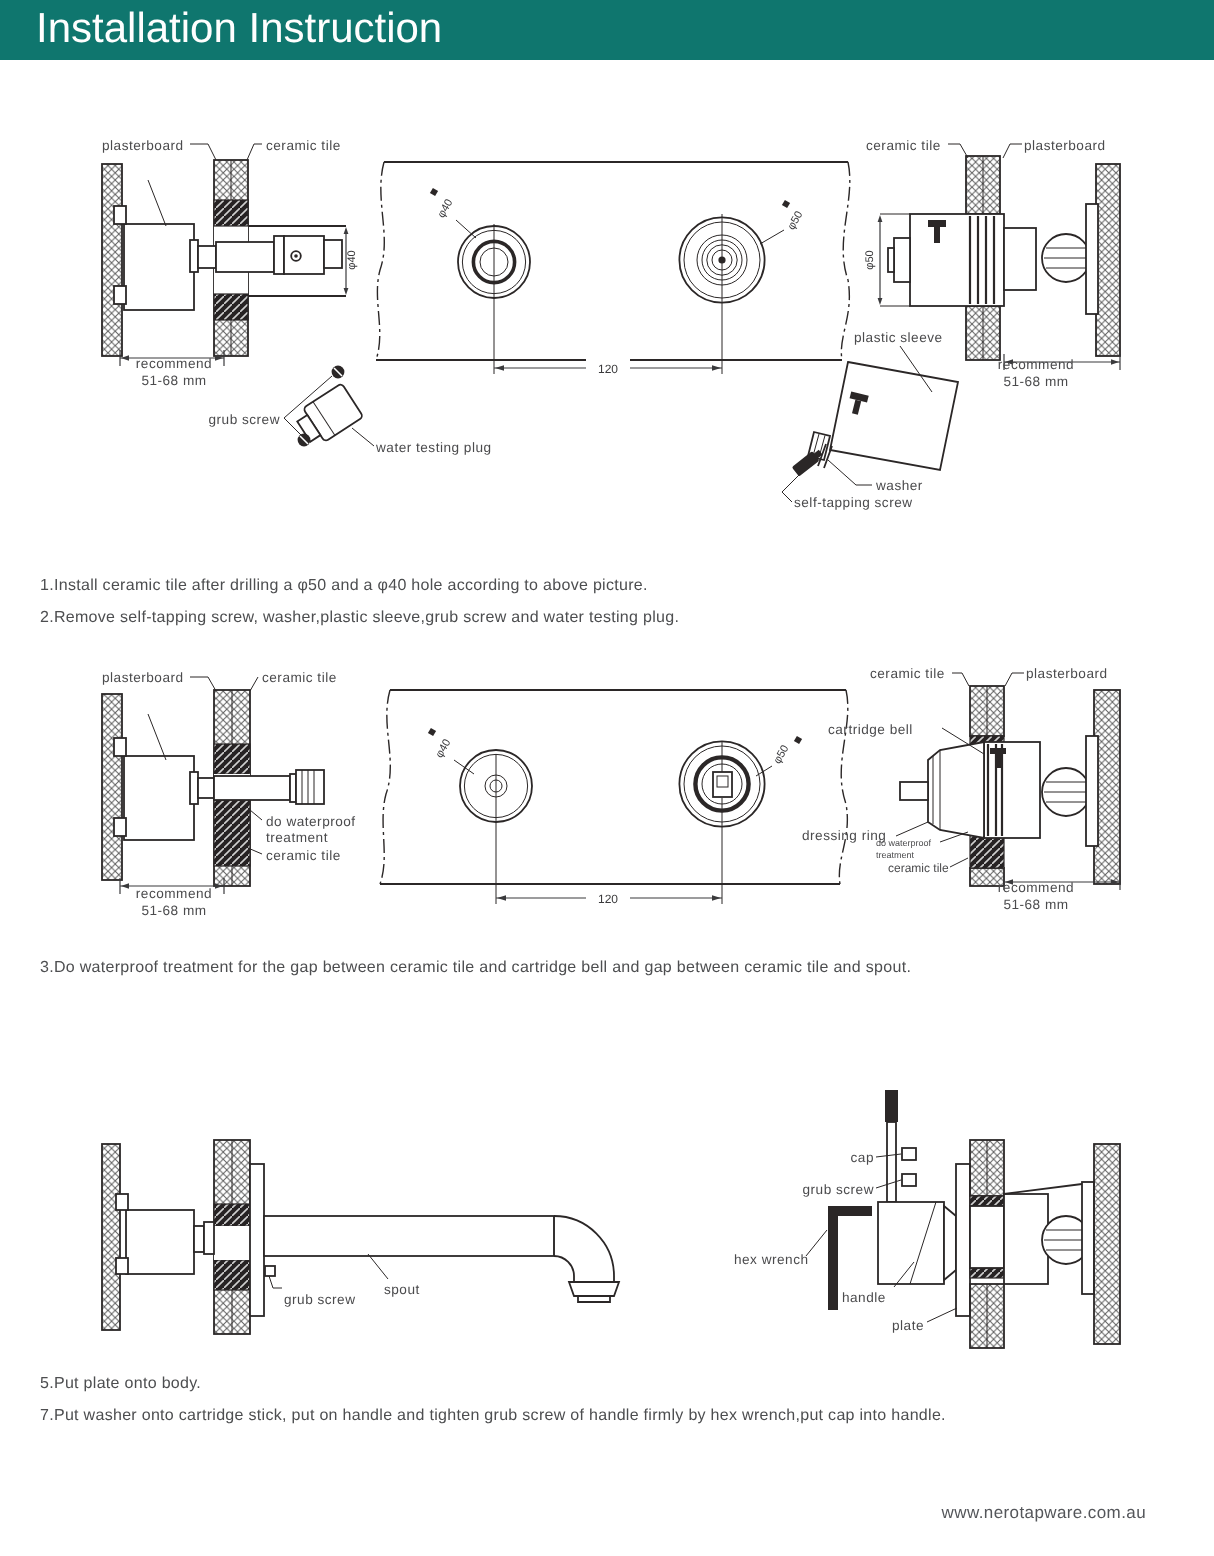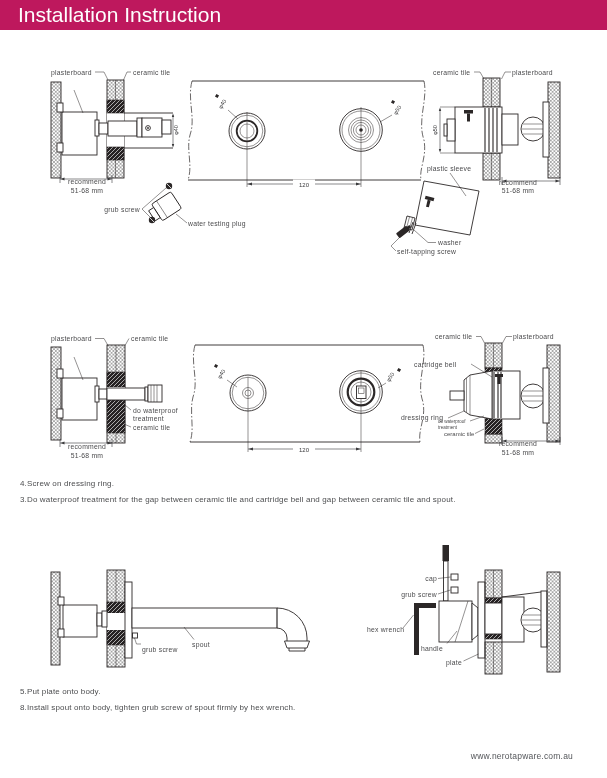--- a/index.html
+++ b/index.html
@@ -1,18 +1,18 @@
 <!DOCTYPE html>
 <html><head>
 <meta charset="utf-8">
 <style>
   html,body{margin:0;padding:0;background:#fff;}
   .page{position:relative;width:607px;height:778px;background:#fff;overflow:hidden;
         font-family:"Liberation Sans",sans-serif;}
-  .titlebar{position:absolute;left:0;top:0;width:607px;height:30px;background:#be185d;}
+  .titlebar{position:absolute;left:0;top:0;width:607px;height:30px;background:#0f766e;}
   .titlebar span{display:block;padding-left:18px;line-height:30px;font-size:21px;color:#fefefe;}
   .sec{position:absolute;left:0;}
   .steps{position:absolute;left:20px;color:#4d4e50;font-size:8px;letter-spacing:.15px;}
   .steps p{margin:0 0 6.8px 0;white-space:nowrap;}
   .footer{position:absolute;right:34px;top:751px;font-size:8.5px;color:#54565a;letter-spacing:.2px;text-align:center;}
   
   .wall{fill:url(#xh);stroke:#2b2727;stroke-width:.9}
   .dkp{fill:url(#dh);stroke:#2b2727;stroke-width:.6}
   .wh{fill:#fff;stroke:#2b2727;stroke-width:.9}
   .ln{fill:none;stroke:#2b2727;stroke-width:.9}
@@ -184,20 +184,24 @@
       <path class="ln" d="M413,222 L409,233 M416,223 L412,234"></path>
       <line class="thin" x1="450" y1="173" x2="466" y2="196"></line>
       <polyline class="thin" points="436,242.5 428,242.5 414,230"></polyline>
       <polyline class="thin" points="396,251 391,246 400,237"></polyline>
       <text class="lbl" x="427" y="171">plastic sleeve</text>
       <text class="lbl" x="438" y="245">washer</text>
       <text class="lbl" x="397" y="253.5">self-tapping screw</text>
     </g>
   </svg>
 
+  <div class="steps" style="top:288px">
+    <p>1.Install ceramic tile after drilling a φ50 and a φ40 hole according to above picture.</p>
+    <p>2.Remove self-tapping screw, washer,plastic sleeve,grub screw and water testing plug.</p>
+  </div>
 
   <svg class="sec" style="top:325px" width="607" height="140" viewBox="0 325 607 140">
 
     <g>
       <rect class="wall" x="51" y="347" width="10" height="93"></rect>
       <rect class="wall" x="107" y="345" width="18" height="98"></rect>
       <line class="thin" x1="116" y1="345" x2="116" y2="443"></line>
       <rect class="dkp" x="107" y="372" width="18" height="15"></rect>
       <rect class="dkp" x="107" y="400" width="18" height="33"></rect>
       <rect x="107" y="387" width="18" height="13" fill="#fff"></rect>
@@ -294,21 +298,20 @@
       <text class="lbl" x="401" y="420">dressing ring</text>
       <text class="lbl-xs" x="438" y="423">do waterproof</text>
       <text class="lbl-xs" x="438" y="429">treatment</text>
       <text class="lbl-s" x="444" y="436">ceramic tile</text>
       <text class="lbl" x="518" y="446" text-anchor="middle">recommend</text>
       <text class="lbl" x="518" y="454.5" text-anchor="middle">51-68 mm</text>
     </g>
   </svg>
 
   <div class="steps" style="top:479px">
-    <p>4.Screw on dressing ring.</p>
     <p>3.Do waterproof treatment for the gap between ceramic tile and cartridge bell and gap between ceramic tile and spout.</p>
   </div>
 
   <svg class="sec" style="top:540px" width="607" height="140" viewBox="0 540 607 140">
 
     <g>
       <rect class="wall" x="51" y="572" width="9" height="93"></rect>
       <rect class="wall" x="107" y="570" width="18" height="97"></rect>
       <line class="thin" x1="116" y1="570" x2="116" y2="667"></line>
       <rect class="dkp" x="107" y="602" width="18" height="11"></rect>
@@ -364,20 +367,20 @@
       <text class="lbl" x="437" y="581" text-anchor="end">cap</text>
       <text class="lbl" x="437" y="597" text-anchor="end">grub screw</text>
       <text class="lbl" x="367" y="632">hex wrench</text>
       <text class="lbl" x="421" y="651">handle</text>
       <text class="lbl" x="446" y="665">plate</text>
     </g>
   </svg>
 
   <div class="steps" style="top:687px">
     <p>5.Put plate onto body.</p>
-    <p>8.Install spout onto body, tighten grub screw of spout firmly by hex wrench.</p>
+    <p>7.Put washer onto cartridge stick, put on handle and tighten grub screw of handle firmly by hex wrench,put cap into handle.</p>
   </div>
 
   <div class="footer">
     <span>www.nerotapware.com.au</span>
   </div>
 
 </div>
 
 </body></html>

